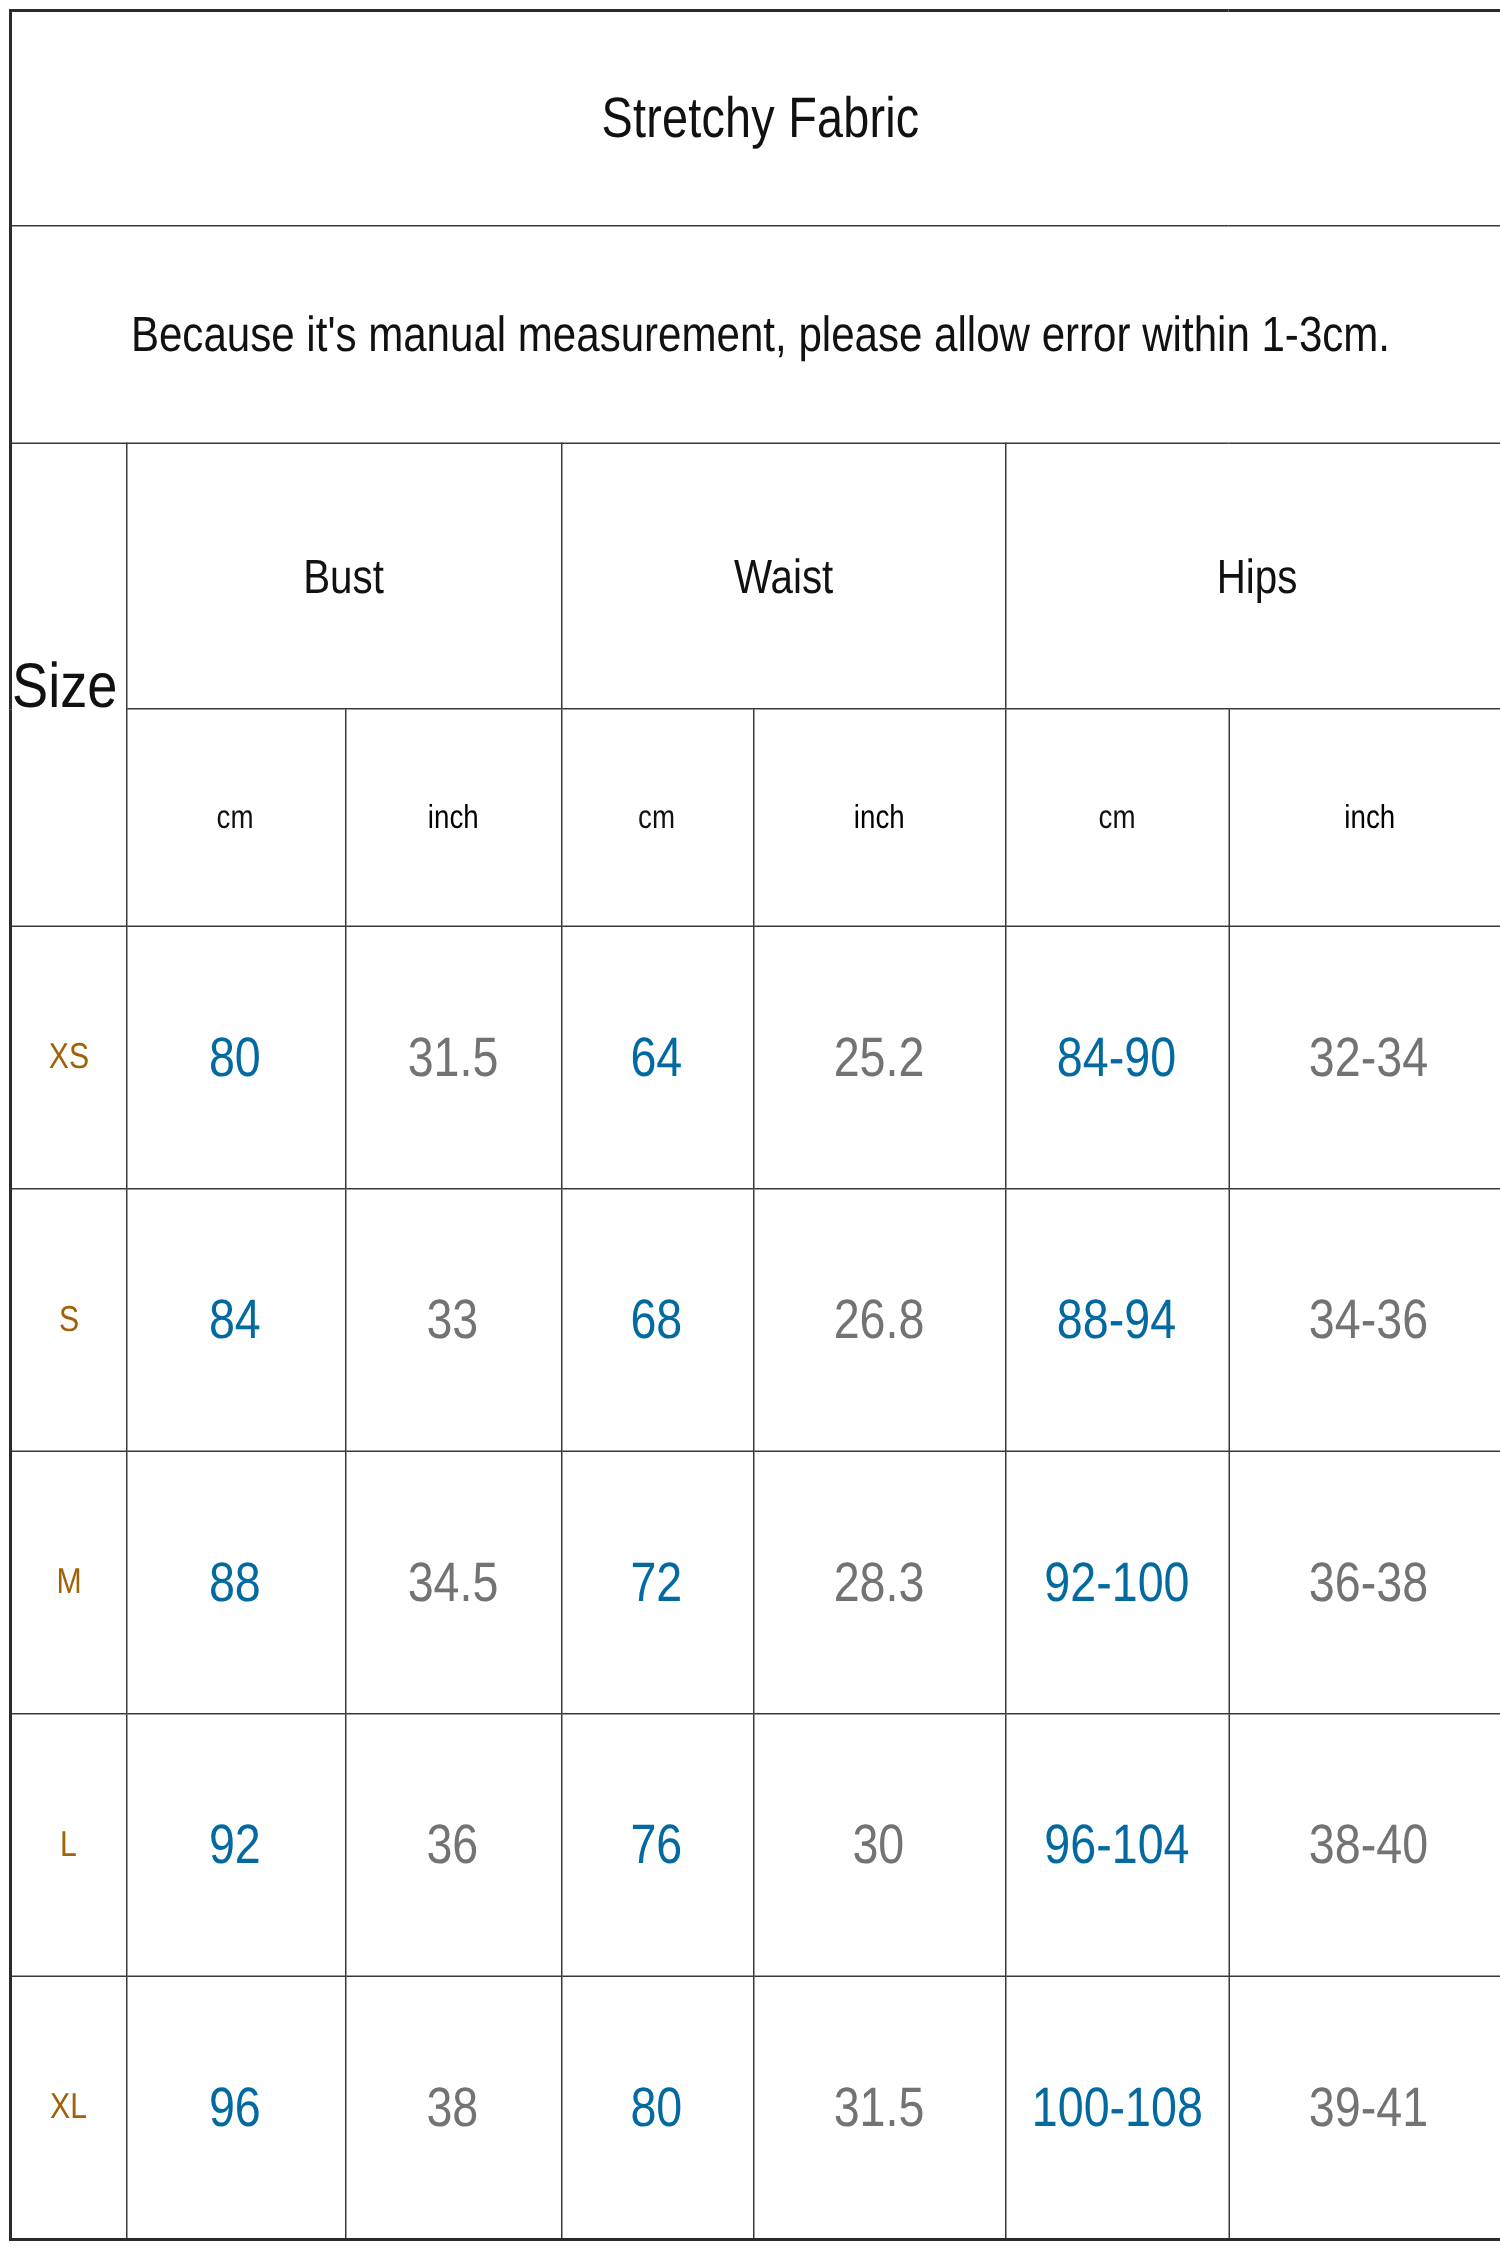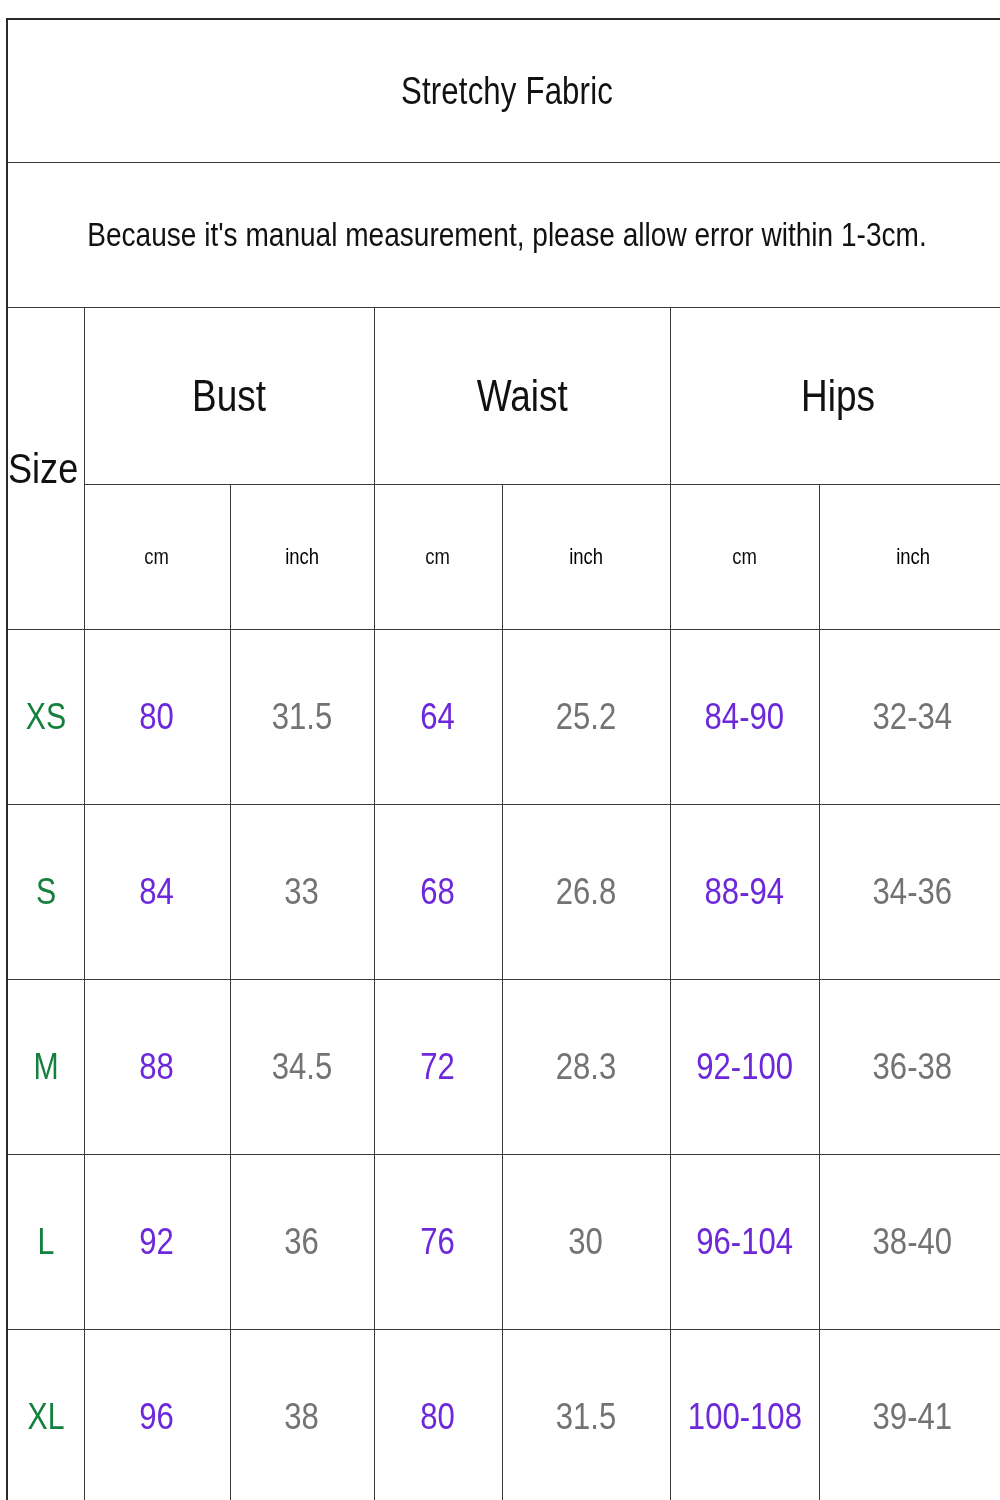--- a/index.html
+++ b/index.html
@@ -13,21 +13,21 @@
     font-family: "Liberation Sans", "DejaVu Sans", sans-serif;
     color: #111111;
     overflow: hidden;
   }
 
   #page {
     position: relative;
     width: 1000px;
     height: 1500px;
     box-sizing: border-box;
-    padding: 18px 6px 13px 6px;
+    padding: 6px 6px 13px 6px;
     background: #ffffff;
   }
 
   table.size-chart {
     width: 988px;
     height: 1477px;
     border-collapse: collapse;
     table-layout: fixed;
     background: #ffffff;
   }
@@ -76,40 +76,40 @@
     color: #111111;
     text-align: left;
     padding-left: 8px;
     vertical-align: bottom;
     padding-bottom: 10px;
   }
   .c-size .lbl { display:inline-block; transform: scaleX(0.86); transform-origin: left center; }
 
   .grp {
     height: 176px;
-    font-size: 44px;
+    font-size: 32px;
     color: #111111;
   }
   .grp span { display:inline-block; transform: scaleX(0.84); }
 
   .unit {
     height: 144px;
     font-size: 22px;
   }
   .unit span { display:inline-block; transform: scaleX(0.84); }
   .unit-cm { color: #111111; }
   .unit-inch { color: #000000; }
 
   .row-cell {
     height: 174px;
     font-size: 37px;
   }
   .row-cell span { display:inline-block; transform: scaleX(0.84); }
-  .cell-size  { color: #15803d; font-size: 36px; }
-  .cell-cm    { color: #6d28d9; }
+  .cell-size  { color: #a16207; font-size: 24px; }
+  .cell-cm    { color: #0369a1; }
   .cell-inch  { color: #737373; }
 
   
   col.col-size  { width: 77px; }
   col.col-bcm   { width: 146px; }
   col.col-binch { width: 144px; }
   col.col-wcm   { width: 128px; }
   col.col-winch { width: 168px; }
   col.col-hcm   { width: 149px; }
   col.col-hinch { width: 188px; }

